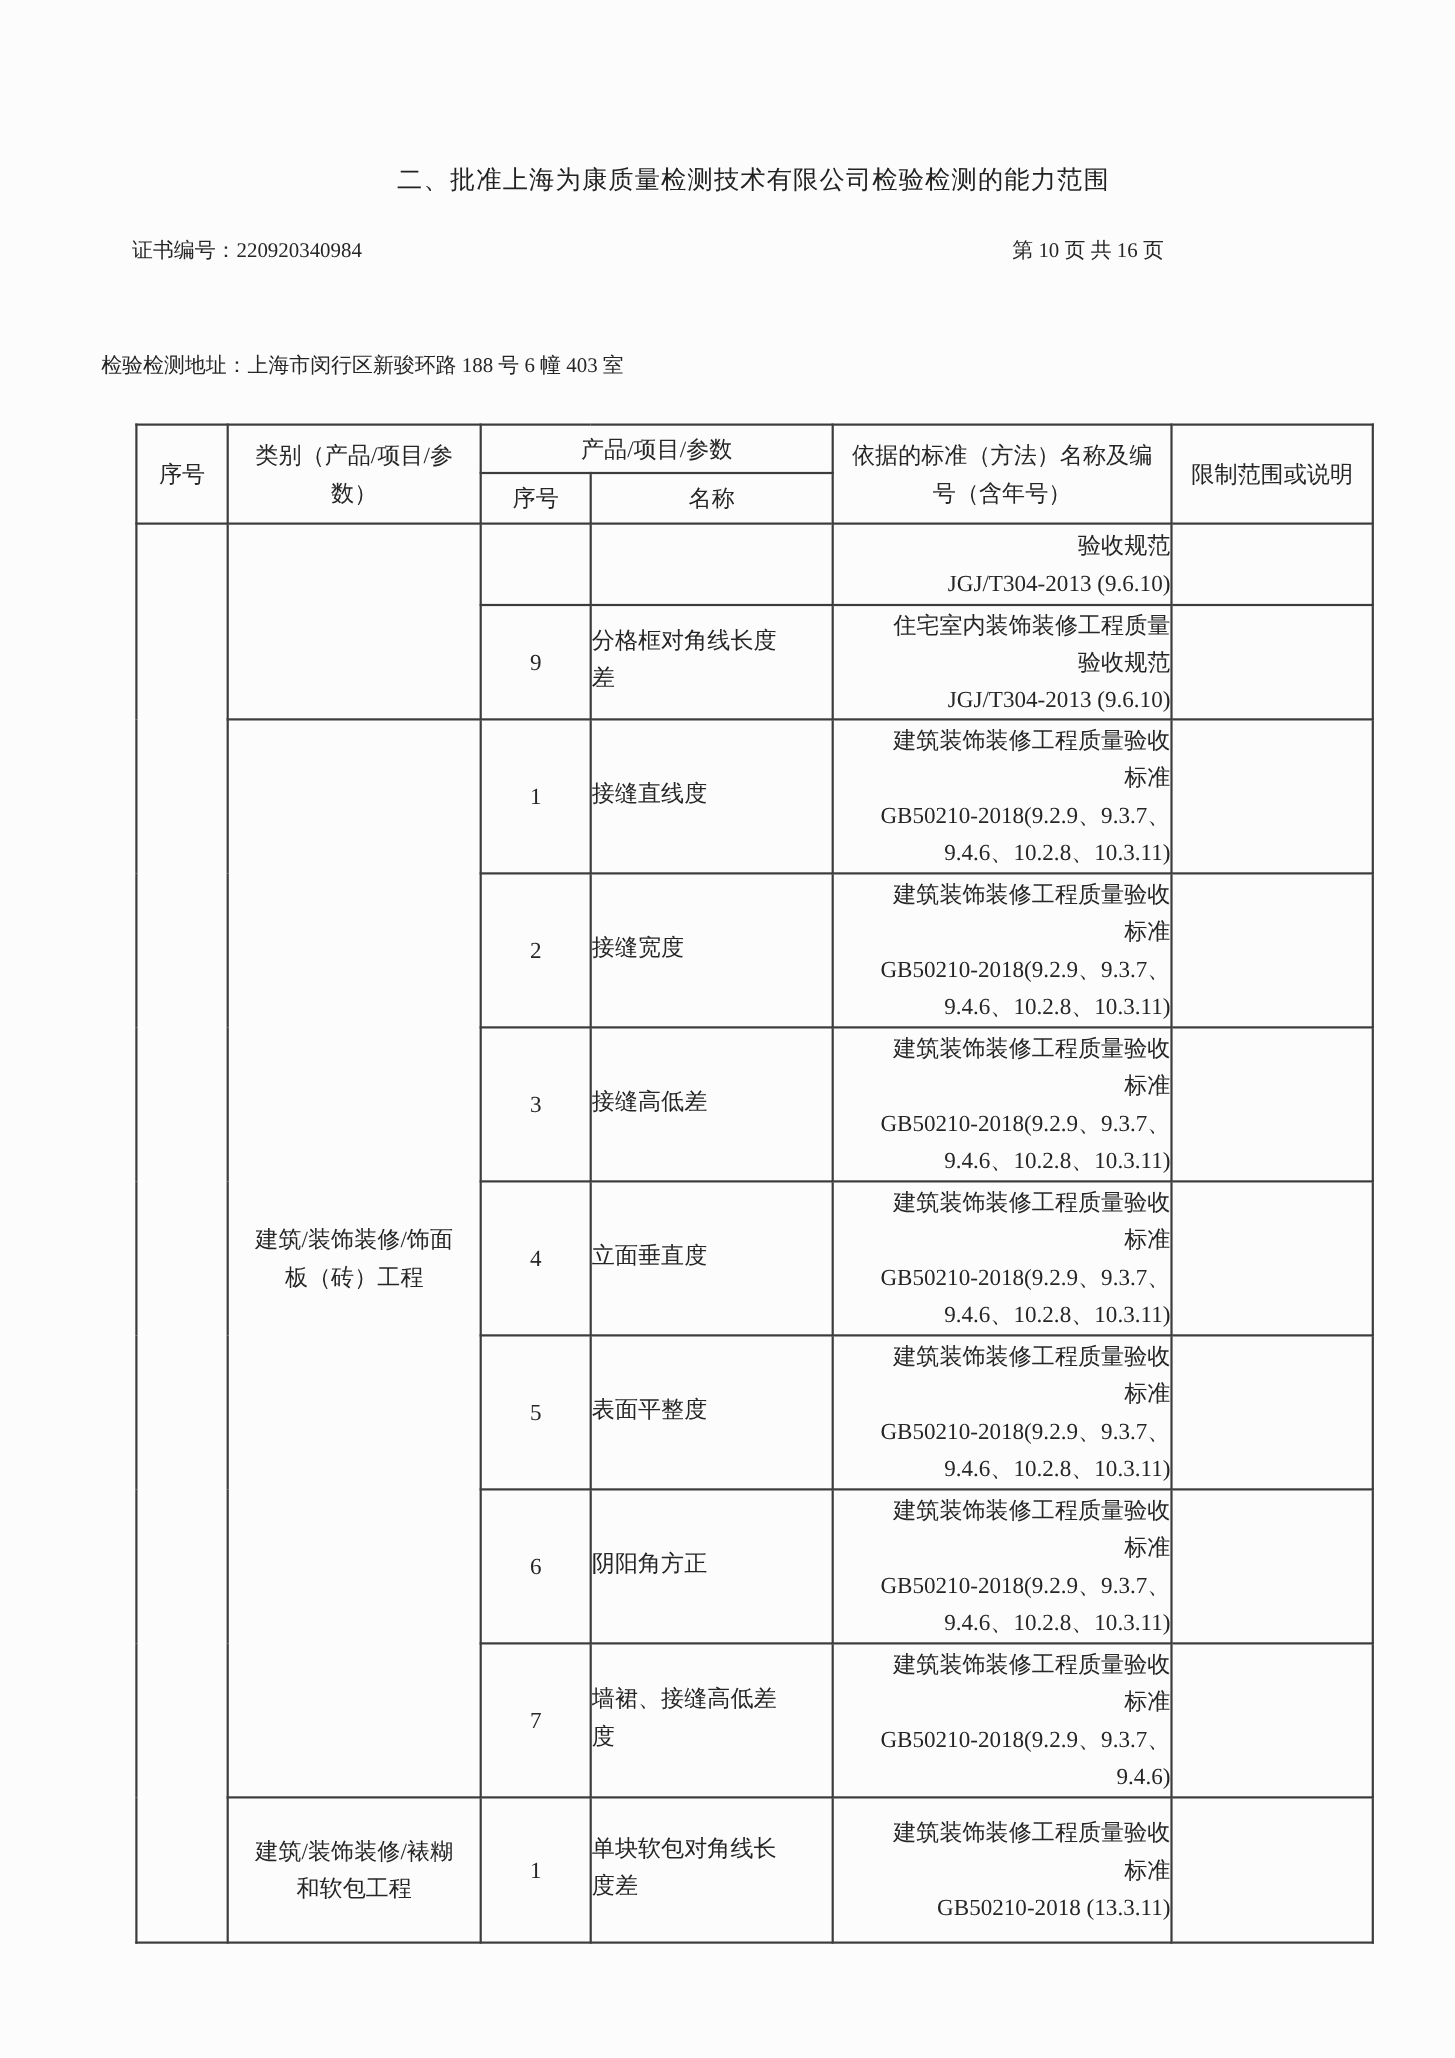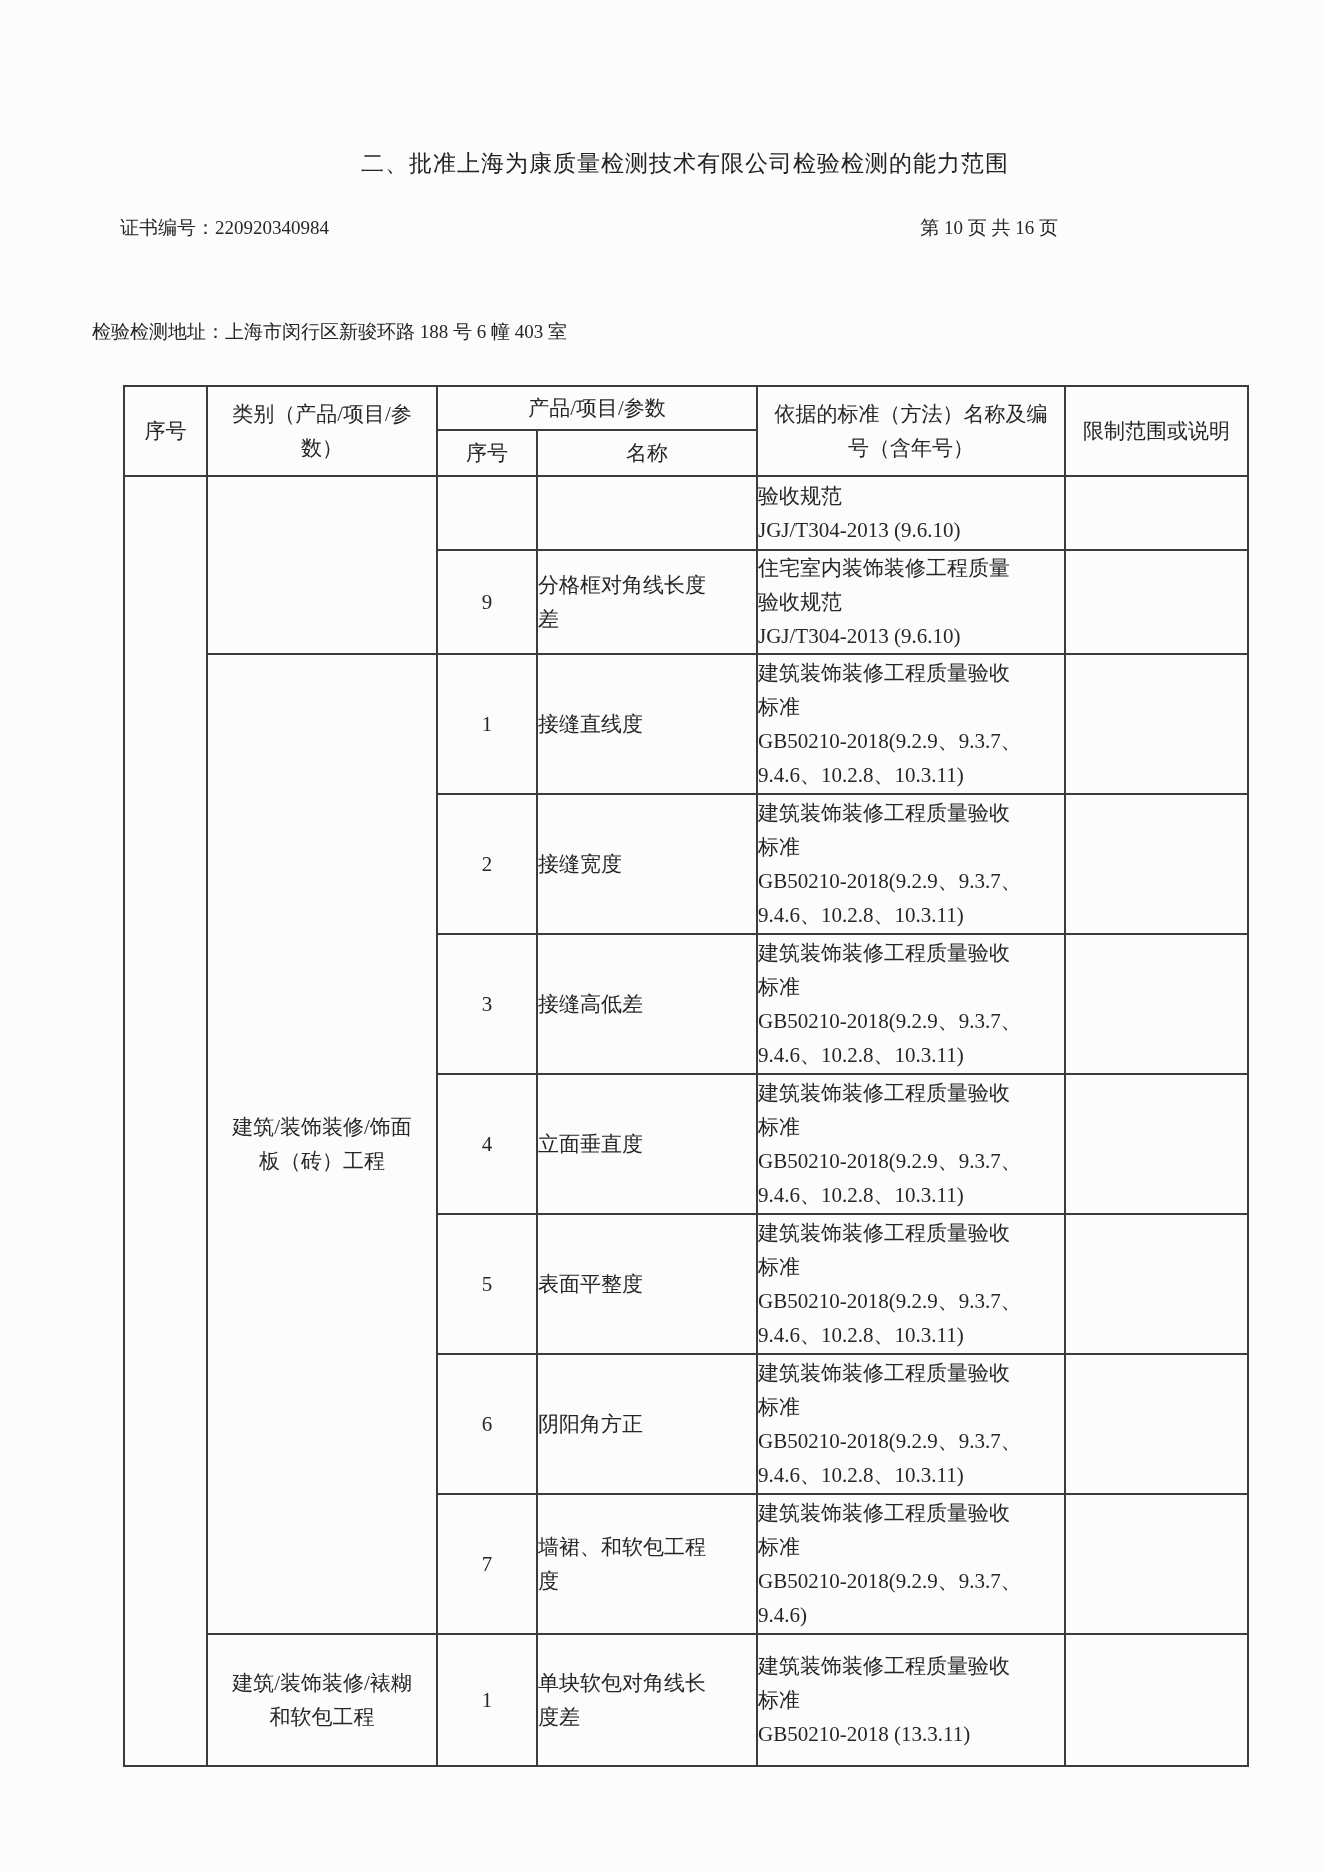--- a/index.html
+++ b/index.html
@@ -71,23 +71,24 @@
   }
   td.cell-category {
     text-align: center;
     padding: 6px 12px 6px 14px;
     white-space: pre-line;
   }
   td.cell-name {
     text-align: left;
     padding: 6px 10px 6px 16px;
     white-space: pre-line;
+    font-family: Liberation Mono, monospace;
   }
   td.cell-standard {
-    text-align: left;
+    text-align: right;
     padding: 6px 8px 6px 12px;
     white-space: pre-line;
   }
   td.cell-empty {
     background: transparent;
   }
 </style>
 </head>
 <body>
 
@@ -198,21 +199,21 @@
         <td class="cell-center">6</td>
         <td class="cell-name">阴阳角方正</td>
         <td class="cell-standard">建筑装饰装修工程质量验收
 标准
 GB50210-2018(9.2.9、9.3.7、
 9.4.6、10.2.8、10.3.11)</td>
         <td class="cell-empty"></td>
       </tr>
       <tr style="height:140px">
         <td class="cell-center">7</td>
-        <td class="cell-name">墙裙、和软包工程
+        <td class="cell-name">墙裙、接缝高低差
 度</td>
         <td class="cell-standard">建筑装饰装修工程质量验收
 标准
 GB50210-2018(9.2.9、9.3.7、
 9.4.6)</td>
         <td class="cell-empty"></td>
       </tr>
 
       <tr style="height:132px">
         <td class="cell-category">建筑/装饰装修/裱糊

